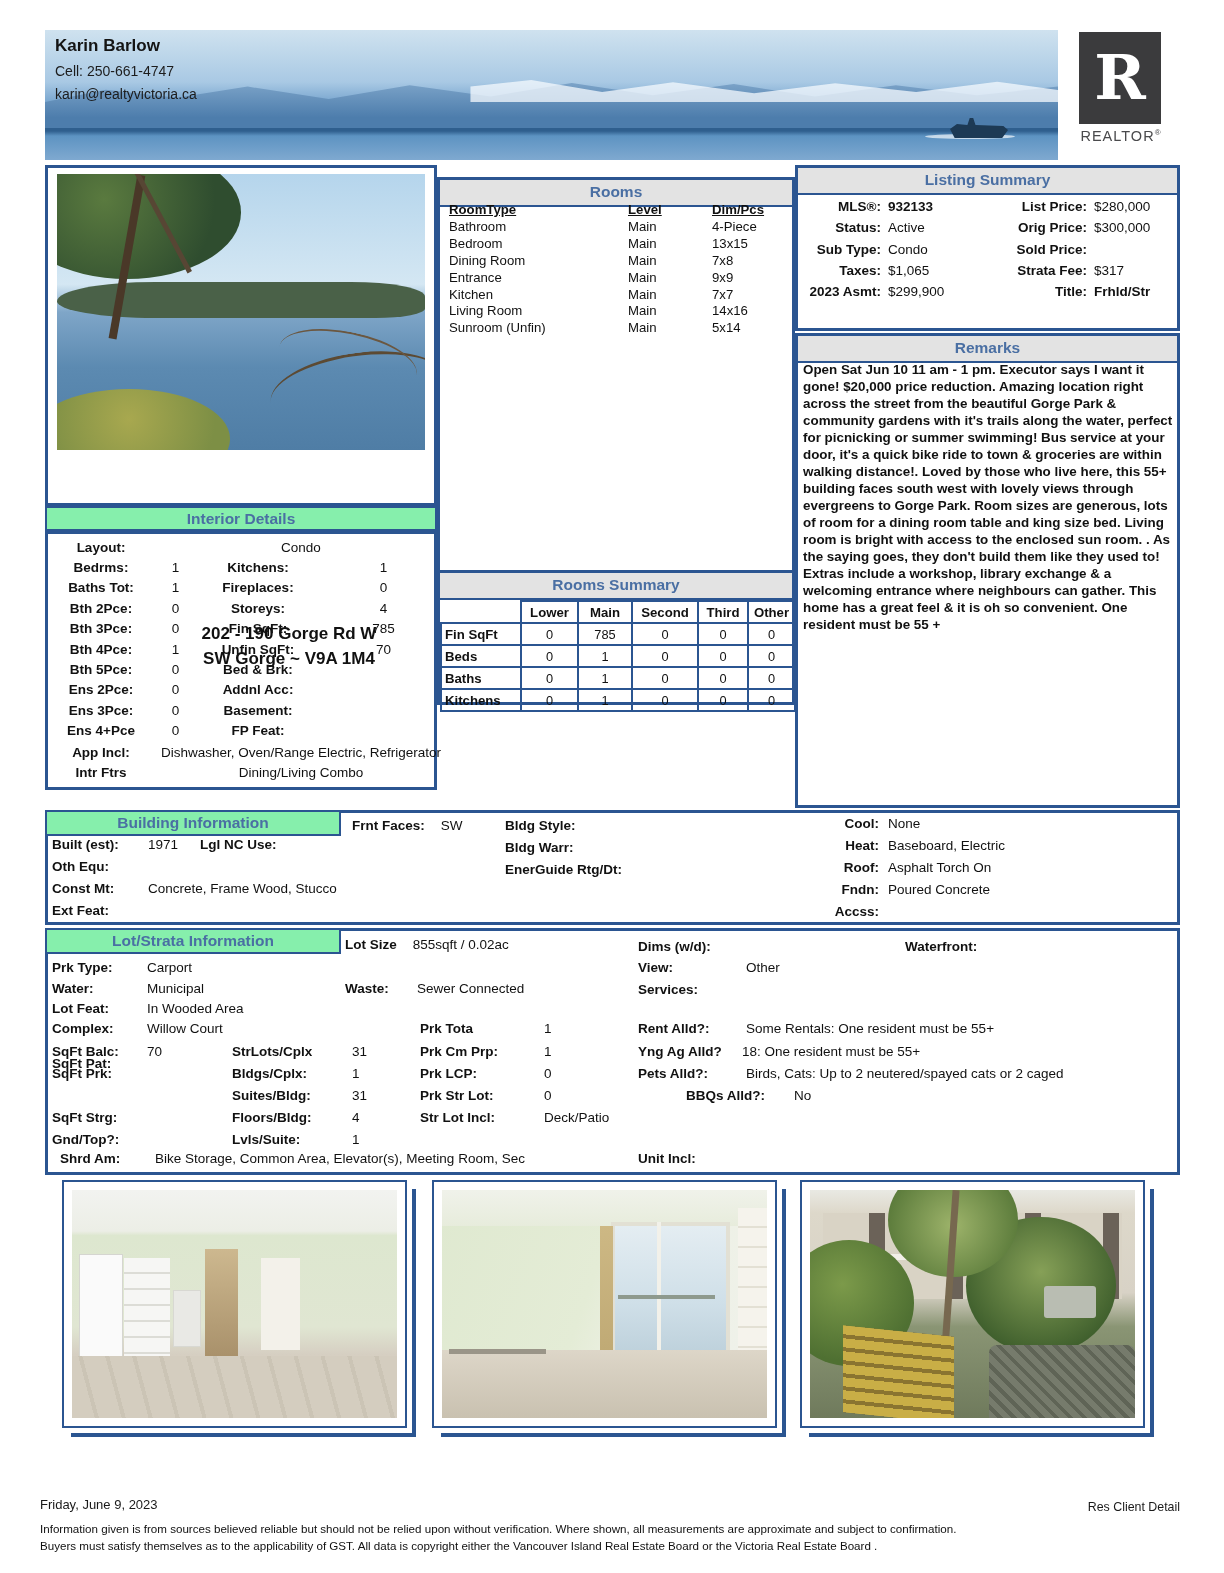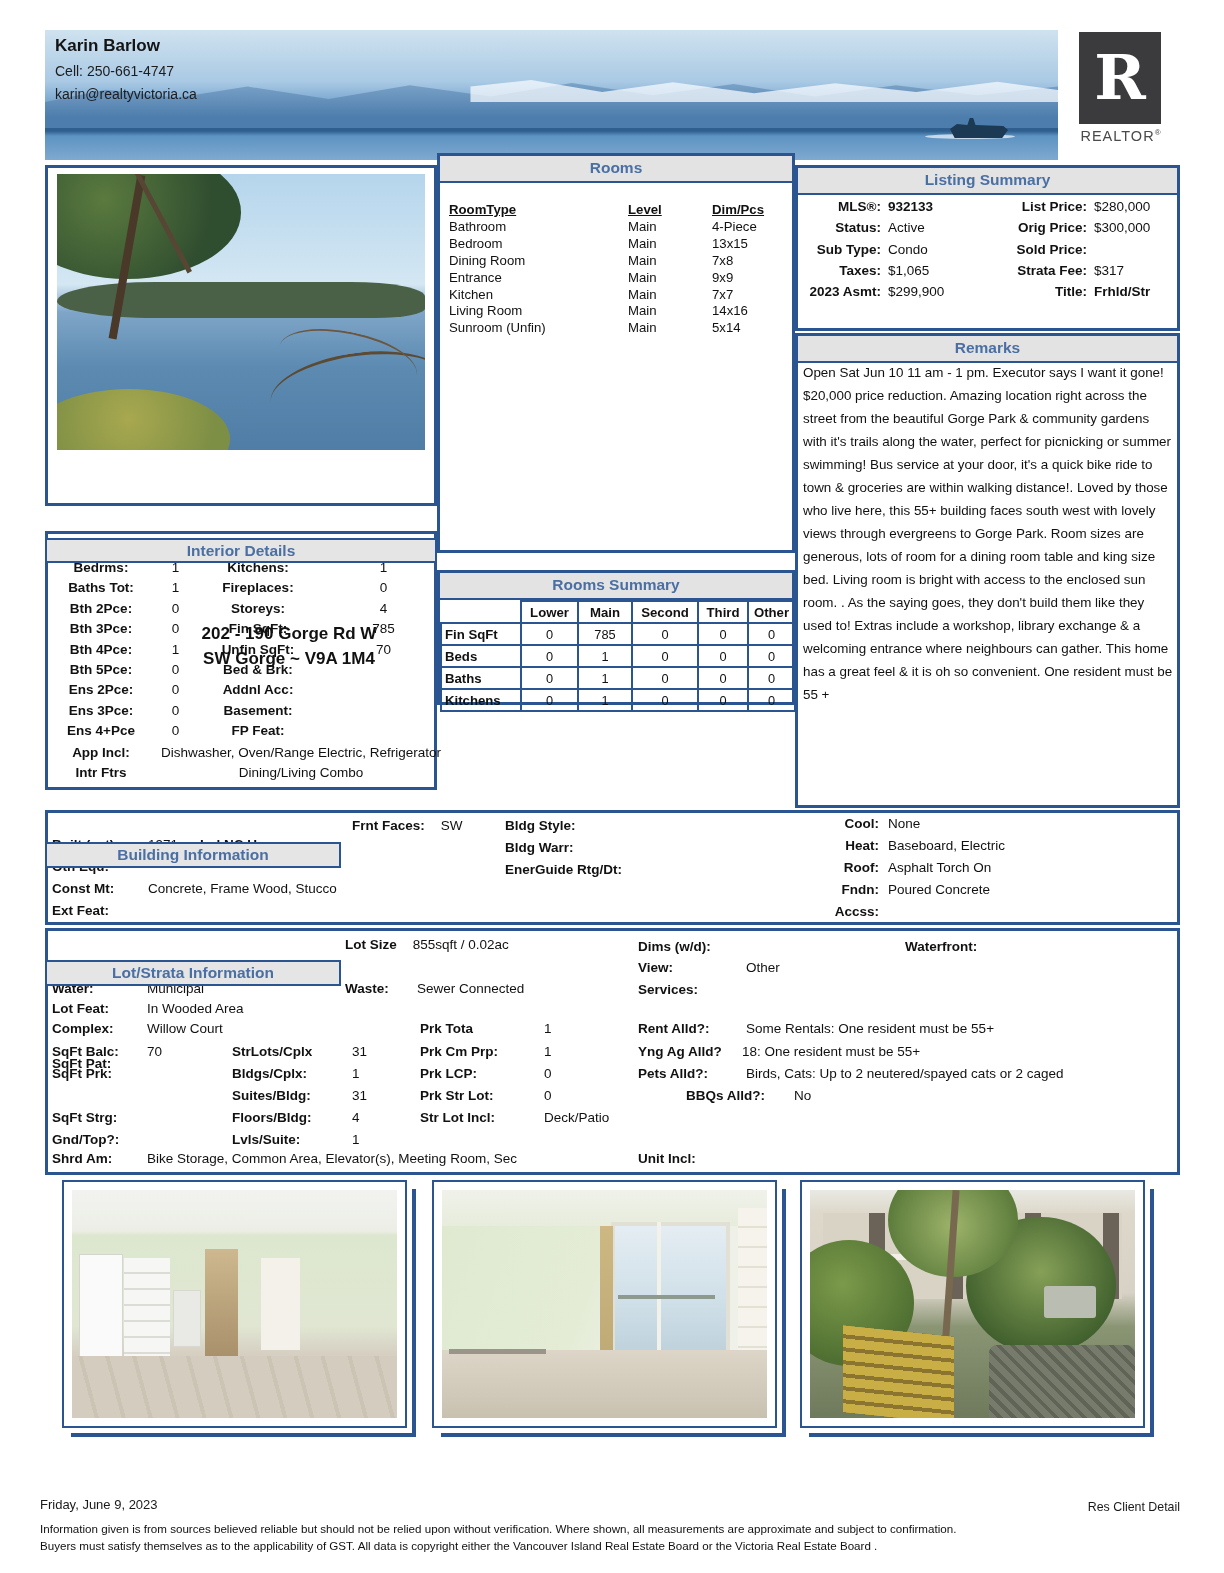--- a/index.html
+++ b/index.html
@@ -1,20 +1,20 @@
 <!DOCTYPE html>
 <html><head>
 <meta charset="utf-8">
 <style>
   html,body{margin:0;padding:0;background:#fff;}
   body{width:1224px;height:1573px;position:relative;font-family:"Liberation Sans",sans-serif;color:#111;overflow:hidden;}
   .abs{position:absolute;}
   .box{position:absolute;border:3px solid #2b5591;background:#fff;box-sizing:border-box;}
   .hdr{height:25px;background:#e3e3e3;border-bottom:2px solid #2b5591;color:#4a6fa3;font-weight:bold;font-size:15.5px;text-align:center;line-height:24px;}
-  .tab{position:absolute;border:2px solid #2b5591;background:#e5e5e5;color:#4a6fa3;font-weight:bold;font-size:15.5px;text-align:center;line-height:22px;z-index:4;box-sizing:border-box;margin-top:32px;}
+  .tab{position:absolute;border:2px solid #2b5591;background:#86efac;color:#4a6fa3;font-weight:bold;font-size:15.5px;text-align:center;line-height:22px;z-index:4;box-sizing:border-box;}
   .kv{position:absolute;white-space:nowrap;font-size:13.5px;z-index:3;}
   .kv .l{font-weight:bold;display:inline-block;}
   .kv .lr{font-weight:bold;display:inline-block;text-align:right;padding-right:9px;box-sizing:border-box;}
   
   .banner{position:absolute;left:45px;top:30px;width:1013px;height:130px;overflow:hidden;background:linear-gradient(180deg,#cfe2ef 0%,#a9c9e4 40%,#6b9cc9 60%,#5d93c2 100%);}
   .bn-ridge{position:absolute;left:0;top:38px;width:100%;height:62px;background:linear-gradient(180deg,#8fb3d4 0%,#4d7dac 80%);clip-path:polygon(0 55%,6% 35%,13% 48%,20% 30%,28% 50%,36% 28%,44% 46%,52% 24%,60% 44%,68% 26%,76% 46%,84% 28%,92% 44%,100% 30%,100% 100%,0 100%);}
   .bn-snow{position:absolute;left:0;top:50px;width:100%;height:22px;background:rgba(245,250,253,.75);clip-path:polygon(42% 30%,48% 0,55% 55%,62% 10%,70% 60%,78% 15%,86% 55%,94% 8%,100% 45%,100% 100%,42% 100%);}
   .bn-water{position:absolute;left:0;top:98px;width:100%;height:32px;background:linear-gradient(180deg,#2f5f8e 0,#2f5f8e 3px,#5d93c2 8px,#7fa9d0 100%);}
   .bn-boat{position:absolute;left:905px;top:88px;width:58px;height:20px;background:#1d3a55;clip-path:polygon(0 55%,12% 30%,30% 35%,34% 0,40% 0,44% 35%,92% 40%,100% 60%,90% 100%,8% 100%);}
   .bn-wake{position:absolute;left:880px;top:104px;width:90px;height:5px;background:rgba(255,255,255,.65);border-radius:50%;}
@@ -40,21 +40,21 @@
   .rt-row{display:flex;line-height:16.9px;white-space:nowrap;}
   .rt-c1{width:179px;} .rt-c2{width:84px;} .rt-c3{flex:1;}
   .rt-h span{font-weight:bold;text-decoration:underline;}
   
   .rs{border-collapse:collapse;width:100%;table-layout:fixed;}
   .rs td,.rs th{border:2px solid #2b5591;font-size:12.8px;padding:0;height:20px;text-align:center;}
   .rs th{font-weight:bold;font-size:13.2px;}
   .rs .rlab{font-weight:bold;text-align:left;padding-left:3px;font-size:13.2px;}
   .rs .noborder{border:none;}
   
-  .remarks-text{position:absolute;left:803px;top:361px;width:372px;font-size:13.4px;line-height:23px;z-index:3;}
+  .remarks-text{position:absolute;left:803px;top:361px;width:372px;font-size:13.4px;line-height:17px;z-index:3;font-weight:bold;}
   
   .int-wrap{position:absolute;left:53px;top:537px;width:400px;z-index:3;}
   .ir{display:flex;height:20.4px;align-items:center;font-size:13.5px;white-space:nowrap;text-align:center;}
   .ir b.i1{width:96px;} .ir .v1{width:53px;} .ir b.i2{width:112px;} .ir .v2{flex:1;}
   
   .addr{position:absolute;left:45px;top:453px;width:392px;text-align:center;font-weight:bold;font-size:17px;line-height:25px;z-index:3;}
   
   .pframe{position:absolute;width:345px;height:248px;border:2px solid #2b5591;background:#fff;box-sizing:border-box;padding:8px;box-shadow:5px 5px 0 #ffffff,9px 9px 0 #2b5591;}
   .pin{width:100%;height:100%;position:relative;overflow:hidden;}
   
@@ -165,21 +165,21 @@
   <div class="ir" style="margin-top:1px;">
       <b class="i1">App Incl:</b>
       <span class="v2">Dishwasher, Oven/Range Electric, Refrigerator</span>
     </div>
   <div class="ir">
       <b class="i1">Intr Ftrs</b>
       <span class="v2">Dining/Living Combo</span>
     </div>
 </div>
 
-<div class="box" style="left:437px;top:153px;width:358px;height:400px;">
+<div class="box" style="left:437px;top:177px;width:358px;height:400px;">
   <div class="hdr">Rooms</div>
 </div>
 <div class="rt">
   <div class="rt-row rt-h">
     <span class="rt-c1">RoomType</span>
     <span class="rt-c2">Level</span>
     <span class="rt-c3">Dim/Pcs</span>
   </div>
   <div class="rt-row">
       <span class="rt-c1">Bathroom</span>
@@ -356,21 +356,21 @@
 <div class="kv" style="left:420px;top:1044px;"><span class="l" style="width:124px;">Prk Cm Prp:</span><span>1</span></div>
 <div class="kv" style="left:420px;top:1066px;"><span class="l" style="width:124px;">Prk LCP:</span><span>0</span></div>
 <div class="kv" style="left:420px;top:1088px;"><span class="l" style="width:124px;">Prk Str Lot:</span><span>0</span></div>
 <div class="kv" style="left:420px;top:1110px;"><span class="l" style="width:124px;">Str Lot Incl:</span><span>Deck/Patio</span></div>
 <div class="kv" style="left:638px;top:960px;"><span class="l" style="width:108px;">View:</span><span>Other</span></div>
 <div class="kv" style="left:638px;top:982px;"><span class="l" style="width:108px;">Services:</span><span></span></div>
 <div class="kv" style="left:638px;top:1021px;"><span class="l" style="width:108px;">Rent Alld?:</span><span>Some Rentals: One resident must be 55+</span></div>
 <div class="kv" style="left:638px;top:1044px;"><span class="l" style="width:104px;">Yng Ag Alld?</span><span>18: One resident must be 55+</span></div>
 <div class="kv" style="left:638px;top:1066px;"><span class="l" style="width:108px;">Pets Alld?:</span><span>Birds, Cats: Up to 2 neutered/spayed cats or 2 caged</span></div>
 <div class="kv" style="left:638px;top:1088px;"><span class="l" style="width:108px;padding-left:48px;">BBQs Alld?:</span><span>No</span></div>
-<div class="kv" style="left:52px;top:1151px;"><span class="l" style="width:95px;">Shrd Am:</span><span>Bike Storage, Common Area, Elevator(s), Meeting Room, Sec</span></div>
+<div class="kv" style="left:60px;top:1151px;"><span class="l" style="width:95px;">Shrd Am:</span><span>Bike Storage, Common Area, Elevator(s), Meeting Room, Sec</span></div>
 <div class="kv" style="left:638px;top:1151px;"><span class="l">Unit Incl:</span><span style="padding-left:8px;"></span></div>
 
 <div class="pframe" style="left:62px;top:1180px;">
   <div class="pin" style="background:linear-gradient(180deg,#f2f3f0 0%,#eceee6 18%,#dde7cf 20%,#e0e6d2 60%,#d6cfc2 72%,#c9c2b4 100%);">
     <div class="abs" style="left:2%;top:28%;width:13%;height:52%;background:#fafafa;border:1px solid #d5d5d0;"></div>
     <div class="abs" style="left:16%;top:30%;width:14%;height:48%;background:repeating-linear-gradient(180deg,#f6f6f4 0 14px,#dcdcd6 14px 16px);"></div>
     <div class="abs" style="left:31%;top:44%;width:8%;height:24%;background:#e9e9e5;border:1px solid #d8d8d2;"></div>
     <div class="abs" style="left:41%;top:26%;width:10%;height:48%;background:linear-gradient(180deg,#cdb88f,#a8906a);"></div>
     <div class="abs" style="left:58%;top:30%;width:12%;height:40%;background:#f3f1ea;"></div>
     <div class="abs" style="left:0;bottom:0;width:100%;height:27%;background:repeating-linear-gradient(75deg,#d4cdbf 0 22px,#cbc4b5 22px 26px);"></div>

